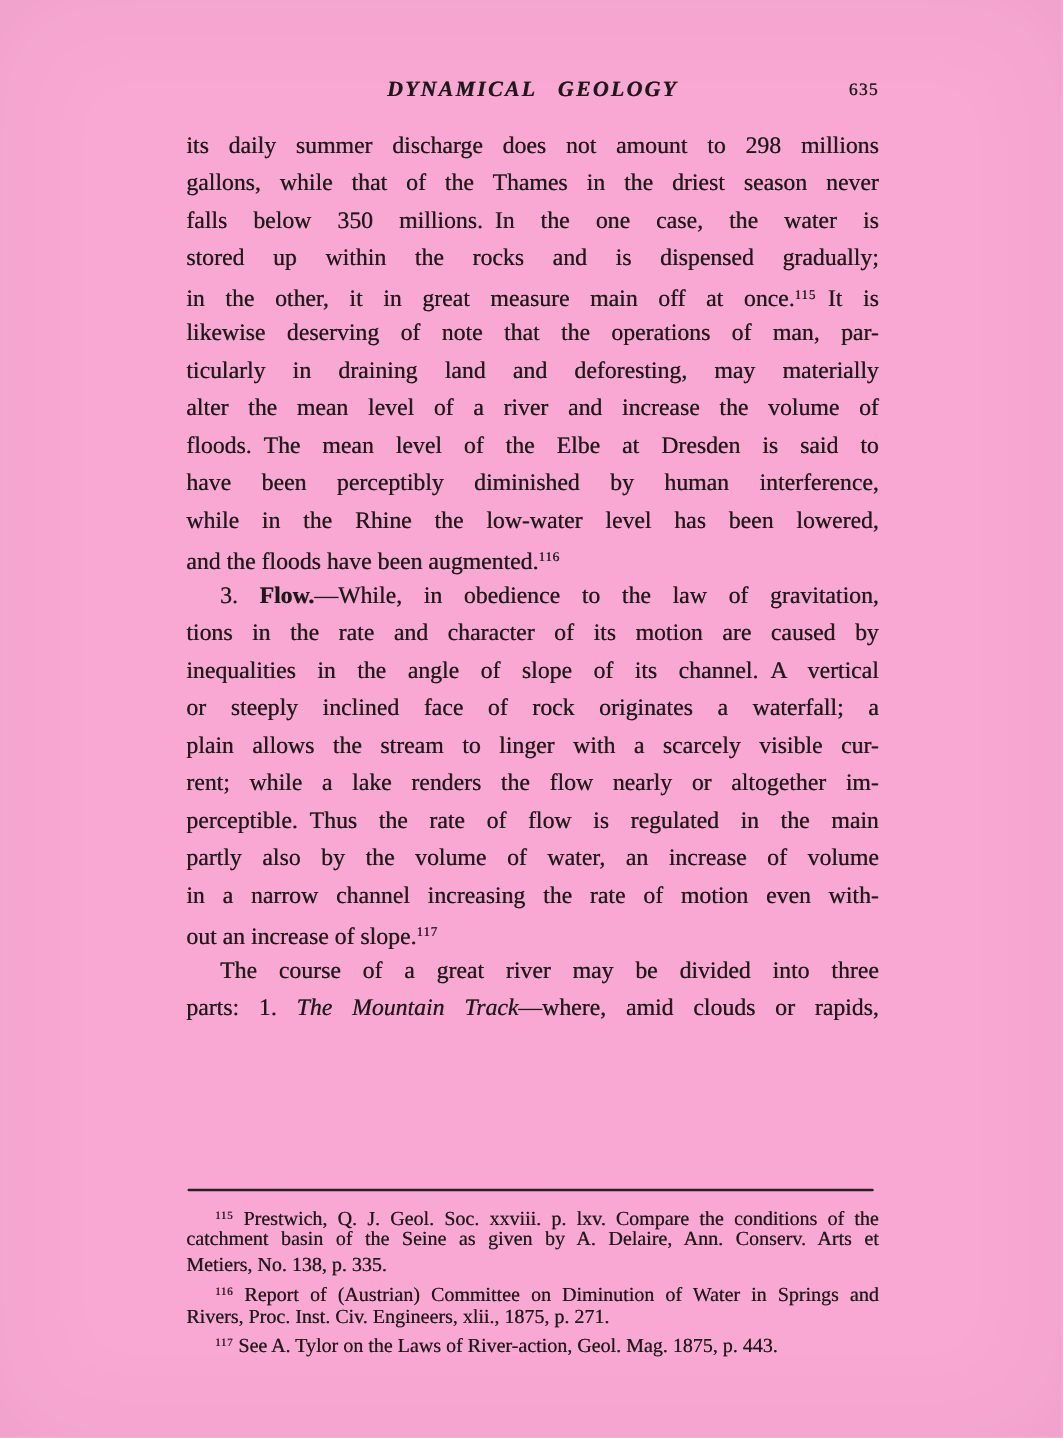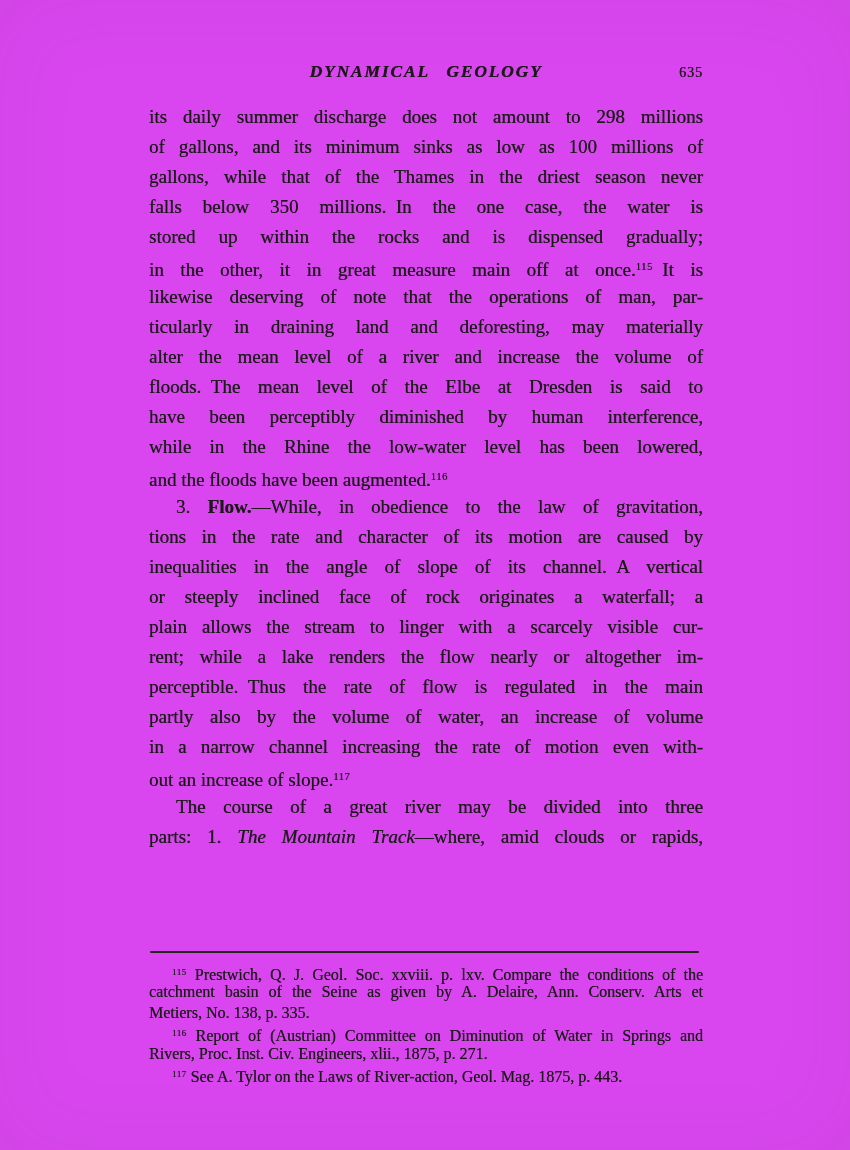--- a/index.html
+++ b/index.html
@@ -4,21 +4,21 @@
 <style>
   html, body { margin: 0; padding: 0; }
   body {
     width: 850px; height: 1150px;
     background: #e9e9e7;
     font-family: "Liberation Serif", "DejaVu Serif", serif;
   }
   .page {
     position: relative;
     width: 850px; height: 1150px;
-    background: #d946ef;
+    background: #f9a8d4;
     color: #1b1a18;
     overflow: hidden;
     box-shadow: inset 0 0 90px rgba(60,55,45,0.06);
   }
   .column { position: absolute; left: 149px; width: 554px; }
 
   
   .header { top: 61px; height: 22px; }
   .title {
     text-align: center;
@@ -75,21 +75,20 @@
 
 <div class="page">
 
   <div class="column header">
     <div class="title">DYNAMICAL GEOLOGY</div>
     <div class="pagenum">635</div>
   </div>
 
   <div class="column bodytext">
       <div class="line j"><span>its daily summer discharge does not amount to 298 millions</span></div>
-      <div class="line j"><span>of gallons, and its minimum sinks as low as 100 millions of</span></div>
       <div class="line j"><span>gallons, while that of the Thames in the driest season never</span></div>
       <div class="line j"><span>falls below 350 millions. In the one case, the water is</span></div>
       <div class="line j"><span>stored up within the rocks and is dispensed gradually;</span></div>
       <div class="line j"><span>in the other, it in great measure main off at once.</span><span class="sup">115</span><span> It is</span></div>
       <div class="line j"><span>likewise deserving of note that the operations of man, par-</span></div>
       <div class="line j"><span>ticularly in draining land and deforesting, may materially</span></div>
       <div class="line j"><span>alter the mean level of a river and increase the volume of</span></div>
       <div class="line j"><span>floods. The mean level of the Elbe at Dresden is said to</span></div>
       <div class="line j"><span>have been perceptibly diminished by human interference,</span></div>
       <div class="line j"><span>while in the Rhine the low-water level has been lowered,</span></div>

